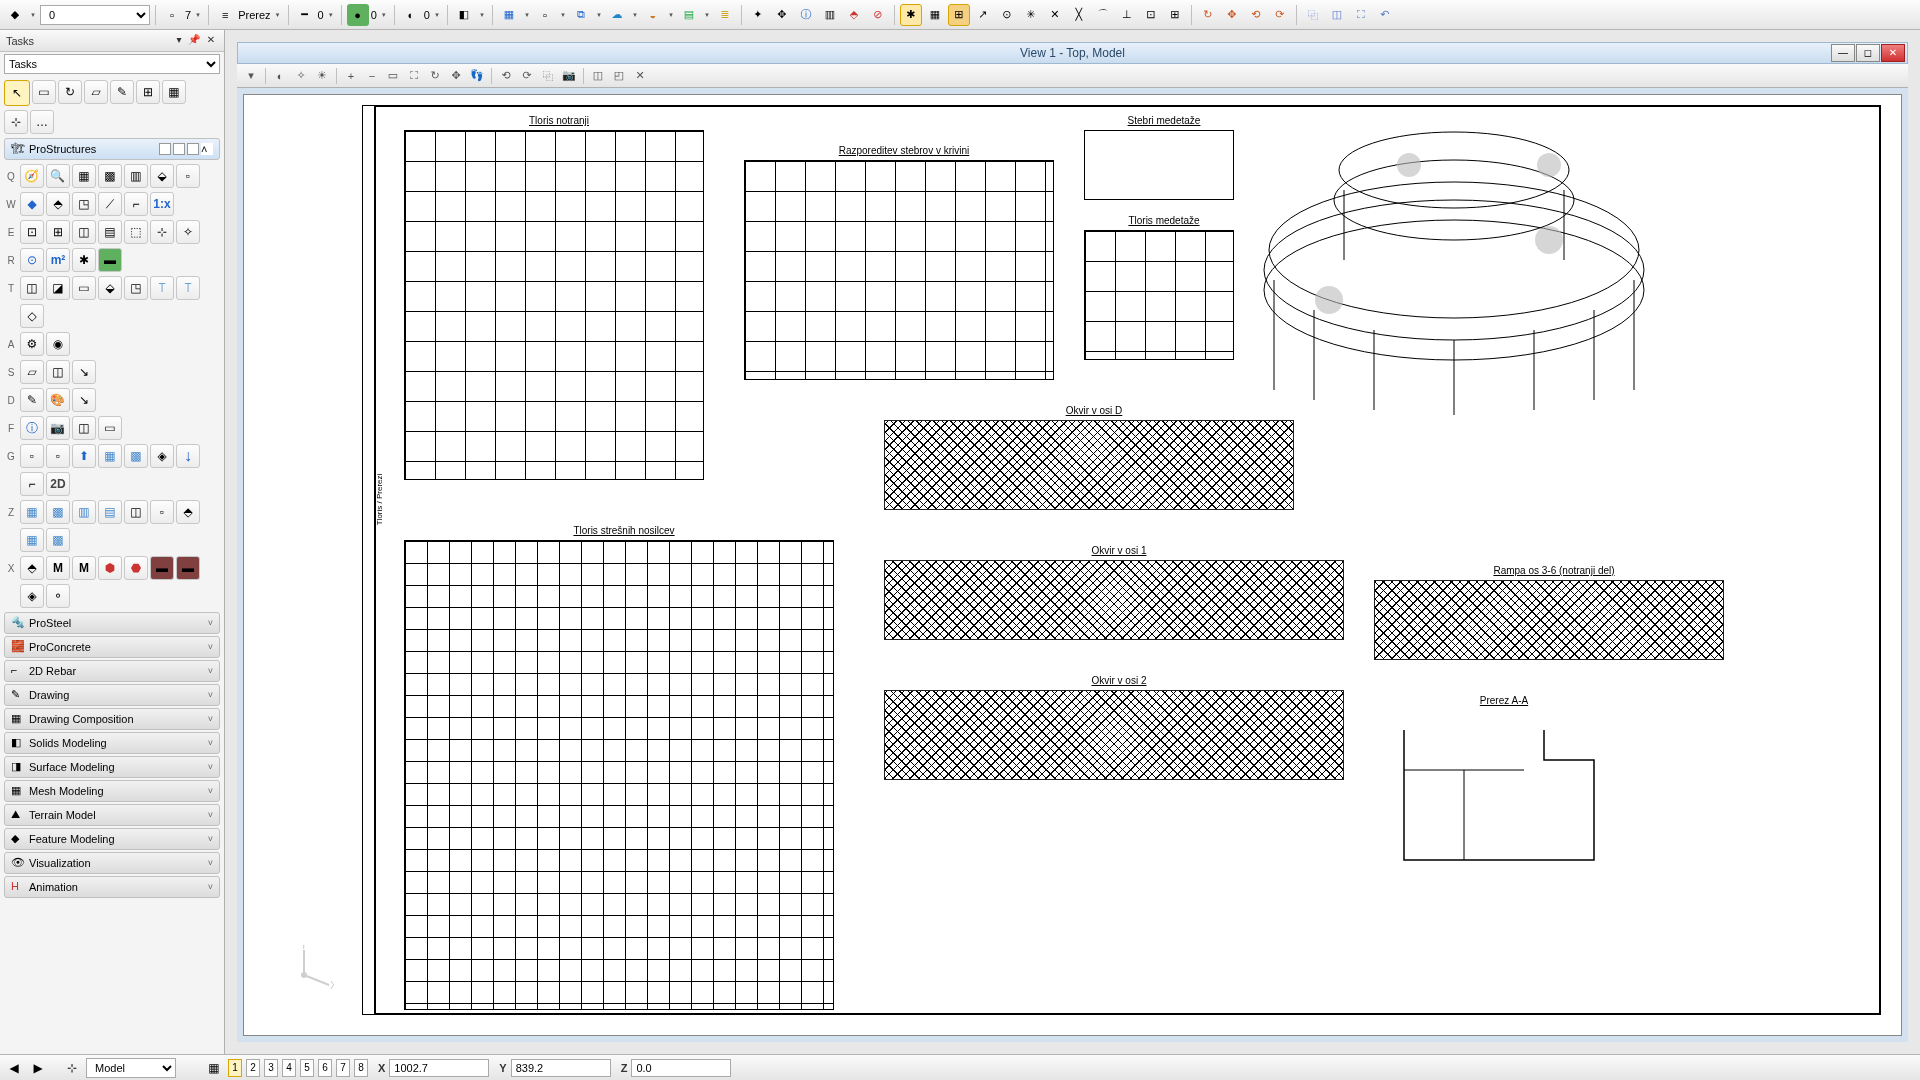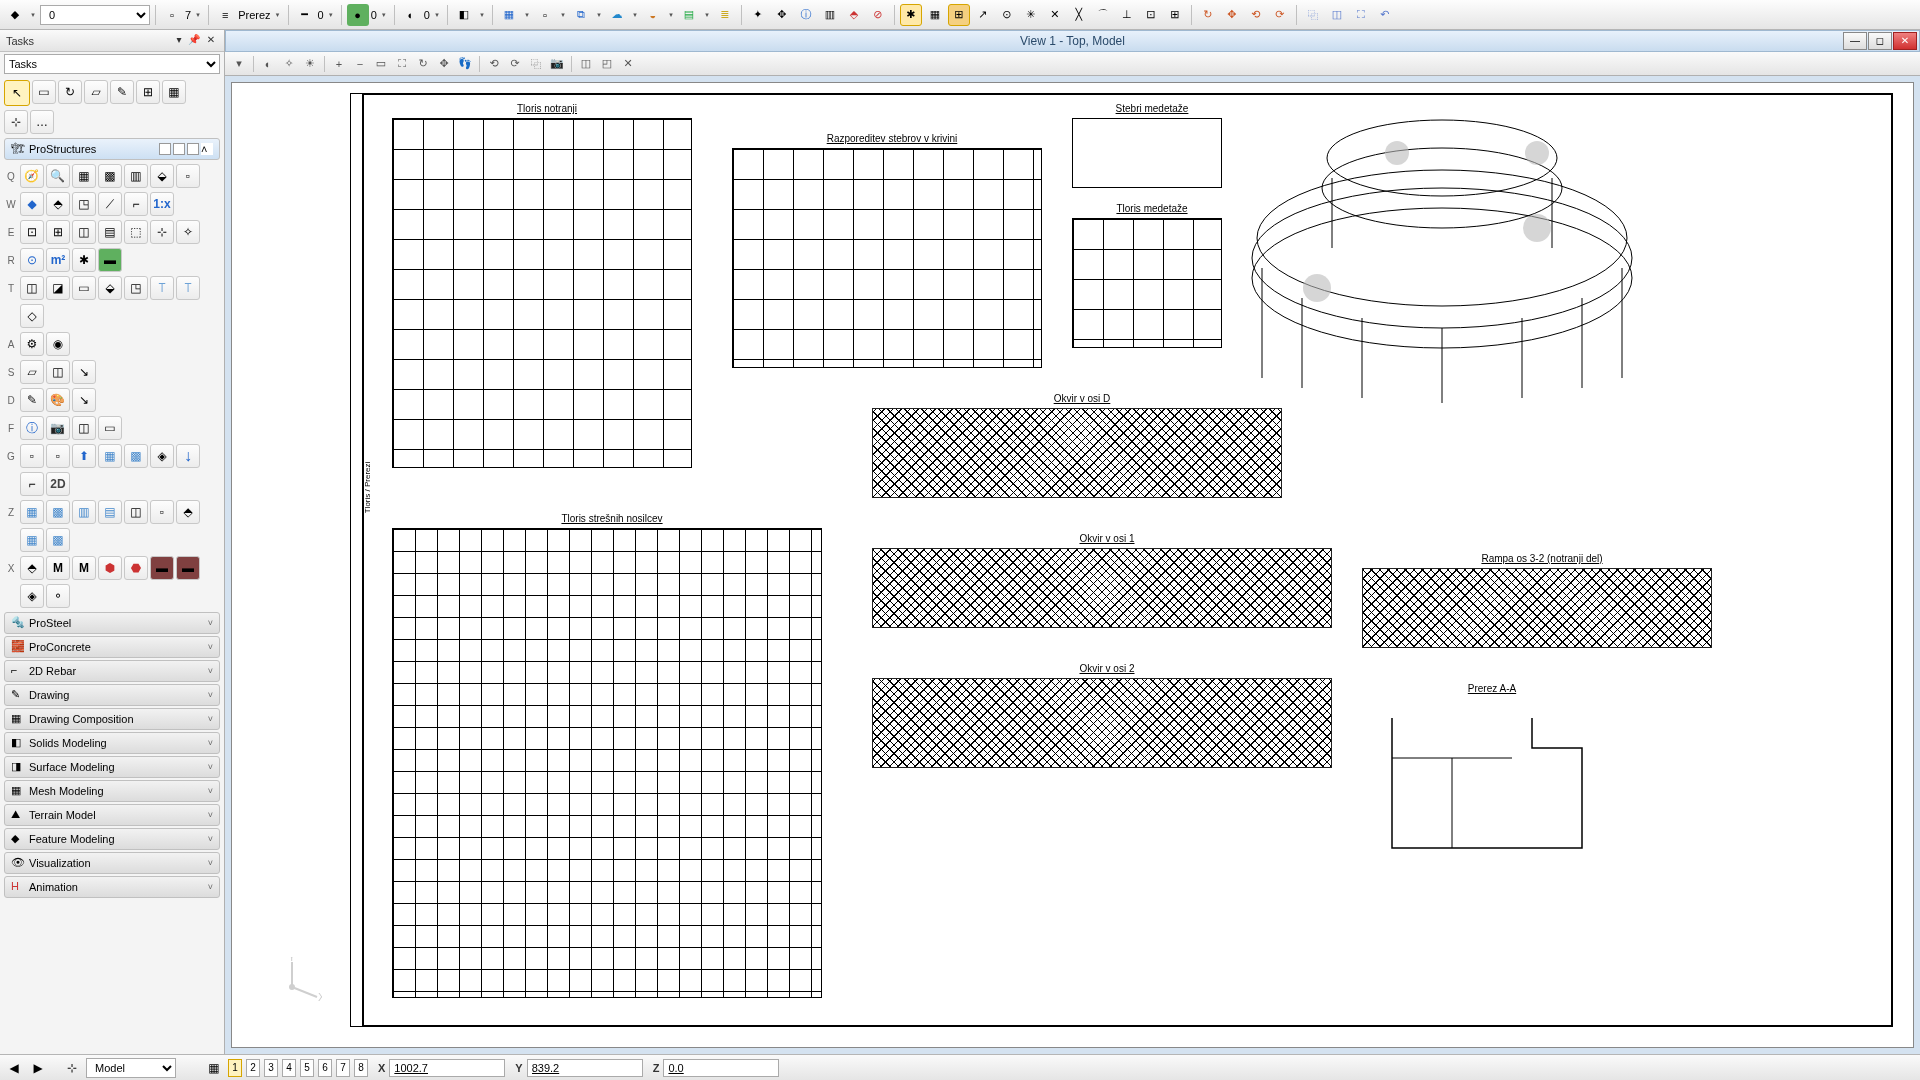--- a/index.html
+++ b/index.html
@@ -31,42 +31,42 @@
 .row-label { width: 14px; height: 24px; display: flex; align-items: center; justify-content: center; font-size: 10px; color: #666; }
 
 .section-header { height: 22px; background: linear-gradient(#f2f2f2,#dcdcdc); border: 1px solid #c0c0c0; border-radius: 3px; margin: 2px 2px; display: flex; align-items: center; padding: 0 6px; cursor: pointer; }
 .section-header .icon { width: 14px; height: 14px; margin-right: 4px; }
 .section-header .chev { margin-left: auto; font-size: 9px; color: #666; }
 .section-header.expanded { background: linear-gradient(#eaf2fb,#cde0f3); }
 .section-header .view-icons { margin-left: auto; display: flex; gap: 2px; }
 .vi { width: 12px; height: 12px; border: 1px solid #999; background: #fff; }
 
 
-.view-area { flex: 1; background: #d4e2f0; display: flex; flex-direction: column; margin: 0; }
+.view-area { flex: 1; background: #d4e2f0; display: flex; flex-direction: column; margin: 12px; }
 .view-titlebar { height: 22px; background: linear-gradient(#e8f1fb,#c9dcef); border: 1px solid #9fb8d0; display: flex; align-items: center; justify-content: center; position: relative; }
 .view-titlebar .title { color: #2a4a6a; font-size: 12px; }
 .win-btns { position: absolute; right: 2px; top: 1px; display: flex; gap: 1px; }
 .win-btn { width: 24px; height: 18px; border: 1px solid #888; background: linear-gradient(#fafafa,#ddd); font-size: 10px; text-align: center; line-height: 16px; cursor: pointer; }
 .win-btn.close { background: linear-gradient(#f08080,#d03030); color: #fff; border-color: #a02020; }
 
 .view-toolbar { height: 24px; background: linear-gradient(#fafafa,#e5e5e5); border-bottom: 1px solid #b0b0b0; display: flex; align-items: center; padding: 0 4px; gap: 1px; }
 .vt-btn { width: 20px; height: 20px; cursor: pointer; display: flex; align-items: center; justify-content: center; border-radius: 2px; font-size: 11px; color: #555; }
 .vt-sep { width: 1px; height: 16px; background: #c0c0c0; margin: 0 3px; }
 
 .view-canvas { flex: 1; background: #fff; margin: 6px; border: 1px solid #888; position: relative; overflow: hidden; }
 .dwg { position: absolute; }
 .dwg-title { font-size: 10px; text-align: center; text-decoration: underline; color: #000; margin-bottom: 4px; }
 .axis-tri { position: absolute; left: 30px; bottom: 30px; width: 60px; height: 60px; opacity: 0.4; }
 
 
 .status-bar { height: 26px; background: linear-gradient(#fafafa,#e5e5e5); border-top: 1px solid #b5b5b5; display: flex; align-items: center; padding: 0 4px; gap: 4px; }
 .sb-btn { width: 20px; height: 20px; border: 1px solid transparent; border-radius: 3px; cursor: pointer; display: flex; align-items: center; justify-content: center; font-size: 12px; }
 .sb-combo { height: 20px; border: 1px solid #aaa; background: #fff; padding: 0 4px; width: 90px; }
 .coord-label { font-weight: bold; color: #333; margin-left: 6px; }
-.coord-input { width: 116px; height: 18px; border: 1px solid #aaa; background: #fff; padding: 0 4px; text-decoration: underline; }
+.coord-input { width: 100px; height: 18px; border: 1px solid #aaa; background: #fff; padding: 0 4px; }
 .sb-num { width: 14px; height: 18px; border: 1px solid #aaa; background: #fefefe; text-align: center; line-height: 16px; font-size: 10px; cursor: pointer; }
 .sb-num.active { background: #fff3c0; border-color: #d6a500; }
 
 
 .hatch { position: absolute; border: 1px solid #222; }
 .truss { background: repeating-linear-gradient(45deg,#000,#000 1px,transparent 1px,transparent 6px), repeating-linear-gradient(-45deg,#000,#000 1px,transparent 1px,transparent 6px); }
 .grid-dash { background-image: linear-gradient(#000 1px,transparent 1px),linear-gradient(90deg,#000 1px,transparent 1px); background-size: 30px 30px; }
 </style>
 </head>
 <body>
@@ -468,21 +468,21 @@
         <div class="dwg-title">Okvir v osi 1</div>
         <div class="hatch truss" style="position:relative;width:460px;height:80px"></div>
       </div>
 
       <div class="dwg" style="left:640px;top:580px;width:470px">
         <div class="dwg-title">Okvir v osi 2</div>
         <div class="hatch truss" style="position:relative;width:460px;height:90px"></div>
       </div>
 
       <div class="dwg" style="left:1130px;top:470px;width:360px">
-        <div class="dwg-title">Rampa os 3-2 (notranji del)</div>
+        <div class="dwg-title">Rampa os 3-6 (notranji del)</div>
         <div class="hatch truss" style="position:relative;width:350px;height:80px"></div>
       </div>
 
 
       <div class="dwg" style="left:1150px;top:600px;width:220px">
         <div class="dwg-title">Prerez A-A</div>
         <svg width="210" height="160">
           <polyline points="10,20 10,150 200,150 200,50 150,50 150,20" fill="none" stroke="#000" stroke-width="1.5"></polyline>
           <line x1="10" y1="60" x2="130" y2="60" stroke="#000"></line>
           <line x1="70" y1="60" x2="70" y2="150" stroke="#000"></line>

